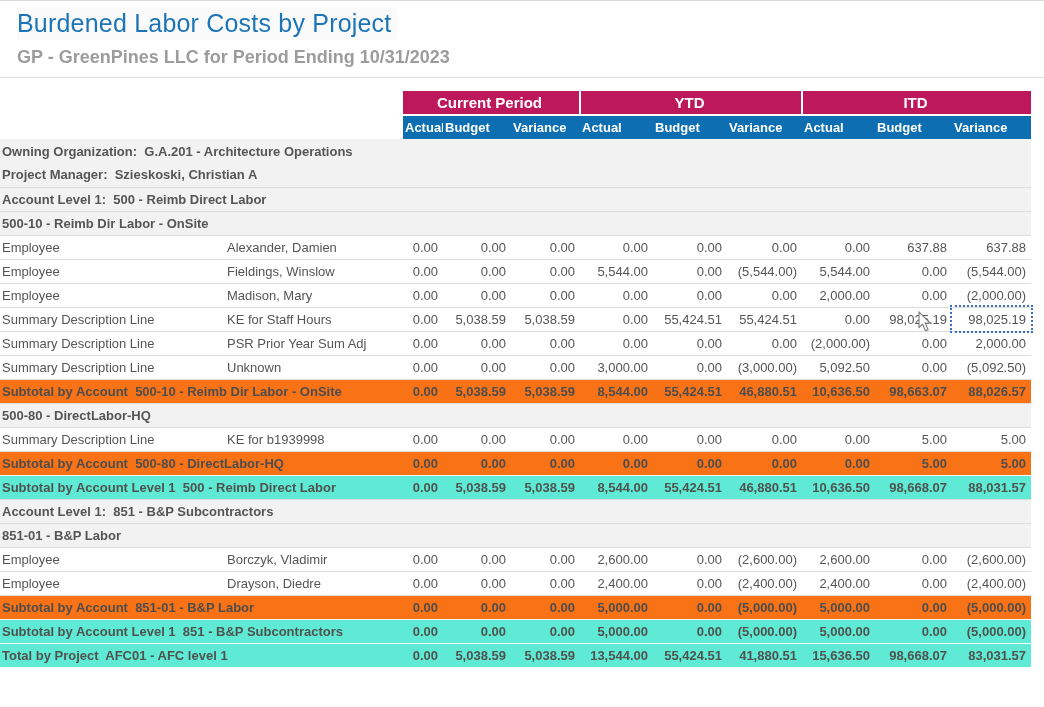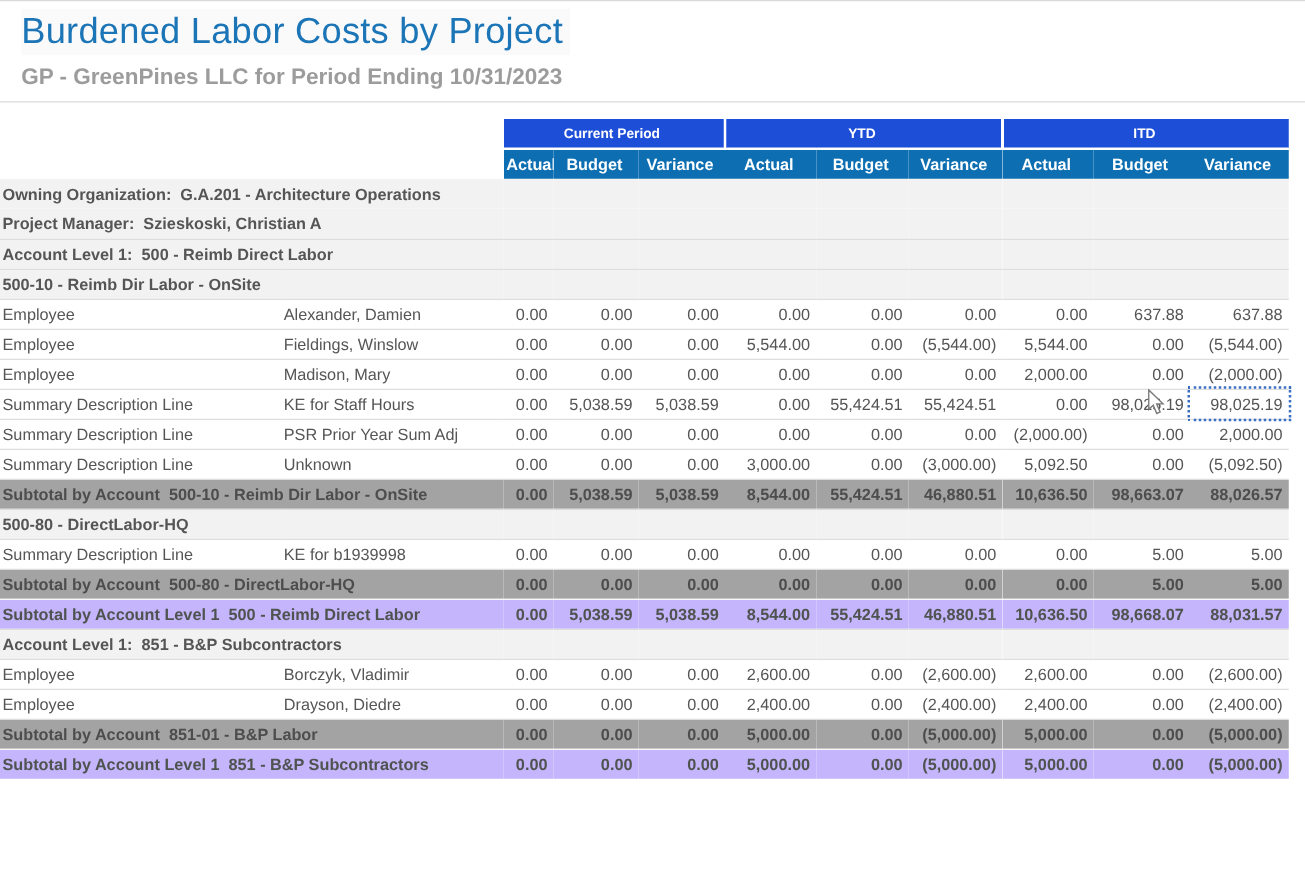--- a/index.html
+++ b/index.html
@@ -4,58 +4,58 @@
 <style>
   html,body{margin:0;padding:0;background:#ffffff;}
   body{
     width:1044px;height:707px;position:relative;overflow:hidden;
     font-family:"Liberation Sans","DejaVu Sans",sans-serif;
     border-top:1px solid #d9d9d9;
     box-sizing:border-box;
   }
   .report-header{padding:6px 17px 0 17px;}
   .report-title{
-    margin:0;font-size:29px;font-weight:400;color:#1b75b6;
+    margin:0;font-size:25px;font-weight:400;color:#1b75b6;
     background:#fafafa;display:inline-block;padding:2px 6px 2px 0;
     letter-spacing:0.2px;
   }
   .report-subtitle{
     margin:7px 0 0 0;font-size:18px;font-weight:bold;color:#9c9c9c;
   }
   .header-divider{border:none;border-top:1px solid #dcdcdc;margin:9px 0 0 0;}
 
   table.report{
     border-collapse:collapse;table-layout:fixed;width:1031px;
     margin-top:13px;font-size:13px;color:#555;
   }
   table.report th,table.report td{
     padding:0 5px 0 2px;height:24px;overflow:hidden;white-space:pre;
     box-sizing:border-box;
   }
   
   th.spacer{background:transparent;border:none;}
   th.group{
-    background:#1d4ed8;color:#fff;font-weight:bold;font-size:11px;
+    background:#be185d;color:#fff;font-weight:bold;font-size:15px;
     text-align:center;height:22px;border-bottom:2px solid #fff;
     border-left:2px solid #fff;
   }
   th.group.first{border-left:none;}
   th.sub{
     background:#0d6fb2;color:#fff;font-weight:bold;font-size:13px;
-    text-align:center;height:26px;
+    text-align:left;height:26px;
   }
   
   tr.r td{border-top:1px solid #dddddd;}
   tr.no-top td{border-top:none;}
   td.num{text-align:right;}
   tr.info td,tr.group1 td,tr.group2 td{background:#f2f2f2;font-weight:bold;color:#555;}
   tr.detail td{background:#ffffff;font-weight:normal;color:#555;}
-  tr.subtotal td{background:#a3a3a3;font-weight:bold;color:#4d4d4d;}
+  tr.subtotal td{background:#f97316;font-weight:bold;color:#4d4d4d;}
   tr.subtotal2 td,tr.total td{
-    background:#c4b5fd;font-weight:bold;color:#4f534f;
+    background:#5eead4;font-weight:bold;color:#4f534f;
     border-top:1px solid #f7f7f7;
     margin-top:18px;
   }
   td.lbl-info{padding-left:12px;}
   td.lbl-group1{padding-left:33px;margin-left:10px;}
   td.lbl-group2{padding-left:50px;margin-left:14px;}
   td.lbl-detail{padding-left:30px;}
   td.lbl-subtotal{padding-left:50px;}
   td.lbl-subtotal2{padding-left:33px;}
   td.lbl-total{padding-left:3px;}
@@ -298,20 +298,32 @@
         <td class="num"></td>
         <td class="num"></td>
         <td class="num"></td>
         <td class="num"></td>
         <td class="num"></td>
         <td class="num"></td>
         <td class="num"></td>
         <td class="num"></td>
         <td class="num"></td>
       </tr>
+      <tr class="r group2">
+        <td colspan="2" class="lbl-group2">851-01 - B&amp;P Labor</td>
+        <td class="num"></td>
+        <td class="num"></td>
+        <td class="num"></td>
+        <td class="num"></td>
+        <td class="num"></td>
+        <td class="num"></td>
+        <td class="num"></td>
+        <td class="num"></td>
+        <td class="num"></td>
+      </tr>
       <tr class="r detail">
         <td class="lbl-detail">Employee</td>
         <td>Borczyk, Vladimir</td>
         <td class="num">0.00</td>
         <td class="num">0.00</td>
         <td class="num">0.00</td>
         <td class="num">2,600.00</td>
         <td class="num">0.00</td>
         <td class="num">(2,600.00)</td>
         <td class="num">2,600.00</td>
@@ -347,19 +359,31 @@
         <td colspan="2" class="lbl-subtotal2">Subtotal by Account Level 1  851 - B&amp;P Subcontractors</td>
         <td class="num">0.00</td>
         <td class="num">0.00</td>
         <td class="num">0.00</td>
         <td class="num">5,000.00</td>
         <td class="num">0.00</td>
         <td class="num">(5,000.00)</td>
         <td class="num">5,000.00</td>
         <td class="num">0.00</td>
         <td class="num">(5,000.00)</td>
+      </tr>
+      <tr class="r total">
+        <td colspan="2" class="lbl-total">Total by Project  AFC01 - AFC level 1</td>
+        <td class="num">0.00</td>
+        <td class="num">5,038.59</td>
+        <td class="num">5,038.59</td>
+        <td class="num">13,544.00</td>
+        <td class="num">55,424.51</td>
+        <td class="num">41,880.51</td>
+        <td class="num">15,636.50</td>
+        <td class="num">98,668.07</td>
+        <td class="num">83,031.57</td>
       </tr>
     </tbody>
 </table>
 
 <svg class="mouse-cursor" viewBox="0 0 15 21">
   <path d="M1 1 L1 16.5 L4.6 13.2 L7.4 19.8 L10.1 18.6 L7.3 12.1 L12.4 12.1 Z" fill="#ffffff" stroke="#7a7a7a" stroke-width="1.1"></path>
 </svg>
 
 </body></html>

